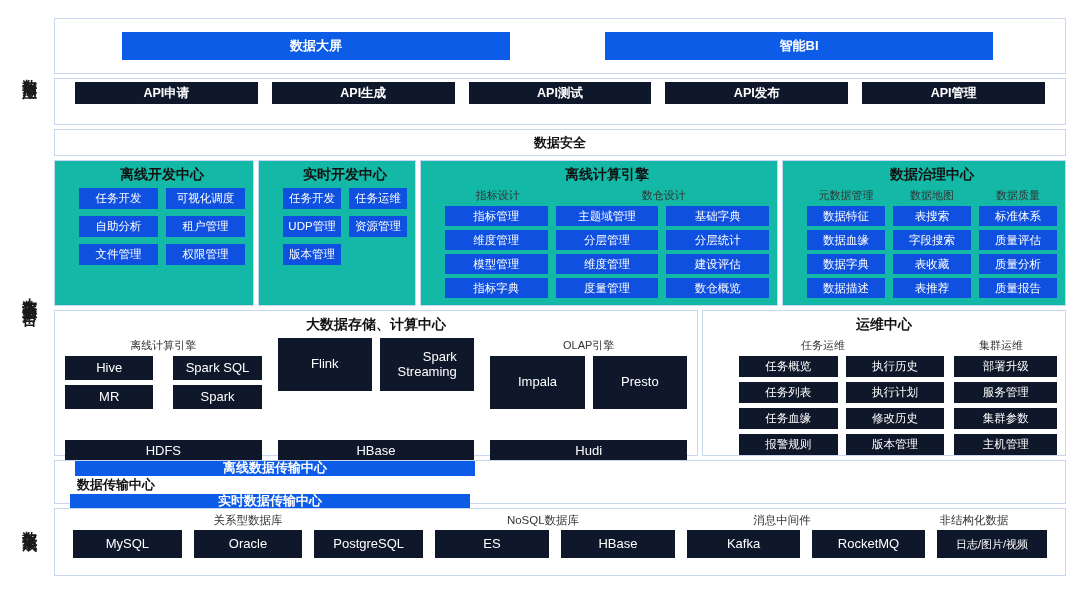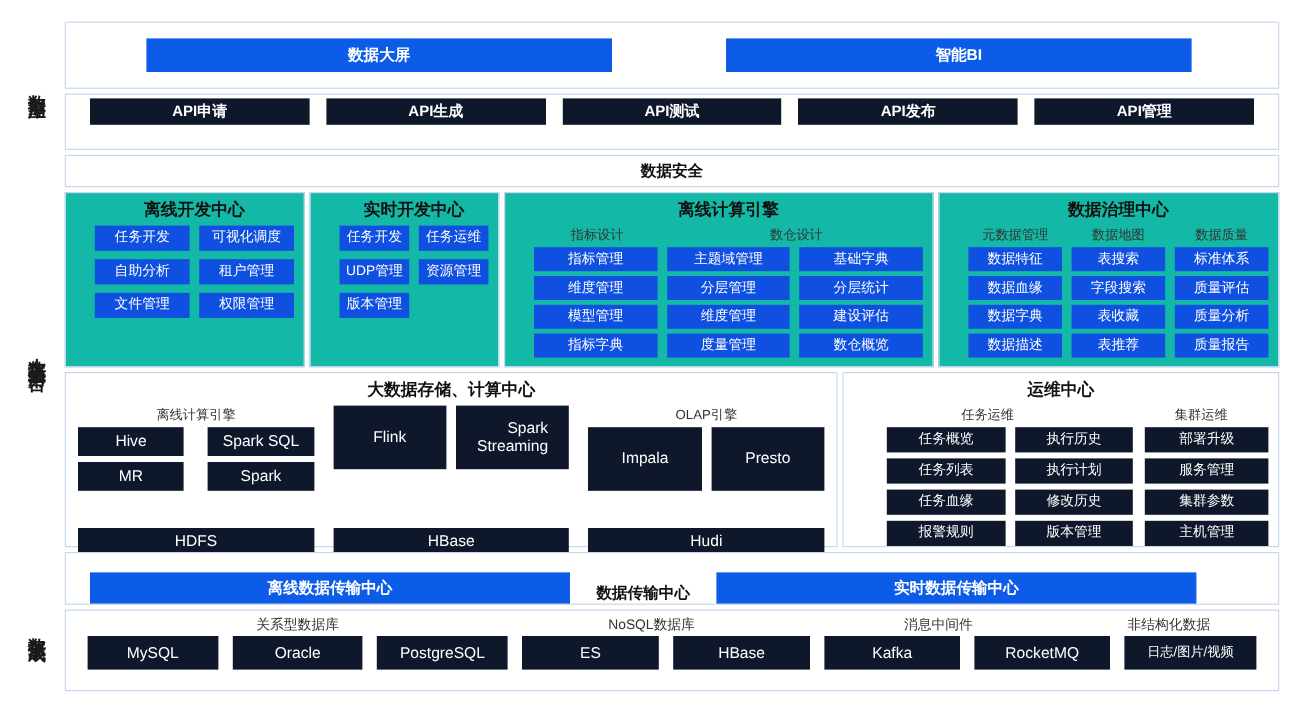--- a/index.html
+++ b/index.html
@@ -54,21 +54,21 @@
   .band:last-child { margin-bottom: 0; }
 
   
   .chip {
     display: flex; align-items: center; justify-content: center;
     color: #ffffff;
     text-align: center;
     line-height: 1.12;
     white-space: pre-line;
   }
-  .chip-dark   { background: #0d5ce8; }
+  .chip-dark   { background: #0d5ce8; margin-left: 15px; }
   .chip-mid    { background: #1050e0; }
   .chip-light  { background: #0f172a; text-align: right; }
 
   
   .band-top { height: 56px; display: flex; align-items: center; }
   .band-top .chip { height: 28px; font-size: 13px; font-weight: bold; }
   .bt-1 { width: 388px; margin-left: 67px; }
   .bt-2 { width: 388px; margin-left: 95px; }
 
   
@@ -140,21 +140,21 @@
     display: flex; flex-direction: column;
   }
   .ops-cols { display: flex; gap: 10px; flex: 1; }
   .ops-task { flex: 2; padding-left: 28px; }
   .ops-cluster { flex: 1; }
   .ops-grid2 { display: grid; grid-template-columns: 1fr 1fr; gap: 5px 8px; }
   .ops-grid1 { display: grid; grid-template-columns: 1fr; gap: 5px; }
   .ops-grid2 .chip, .ops-grid1 .chip { height: 21px; font-size: 11.5px; }
 
   
-  .band-trans { height: 44px; display: flex; align-items: flex-end; }
+  .band-trans { height: 44px; display: flex; align-items: flex-start; flex-direction: column; }
   .band-trans .chip { height: 26px; font-size: 13px; font-weight: bold; }
   .tr-1 { width: 400px; margin-left: 20px; }
   .tr-title { font-size: 13px; font-weight: bold; color: #111; margin: 0 22px; white-space: nowrap; }
   .tr-2 { width: 400px; }
 
   
   .band-int { height: 68px; padding: 4px 18px 6px 18px; }
   .int-titles { display: flex; margin-bottom: 2px; }
   .int-titles span { font-size: 11.5px; color: #333; text-align: center; white-space: nowrap; }
   .it-rel { width: 350px; }

